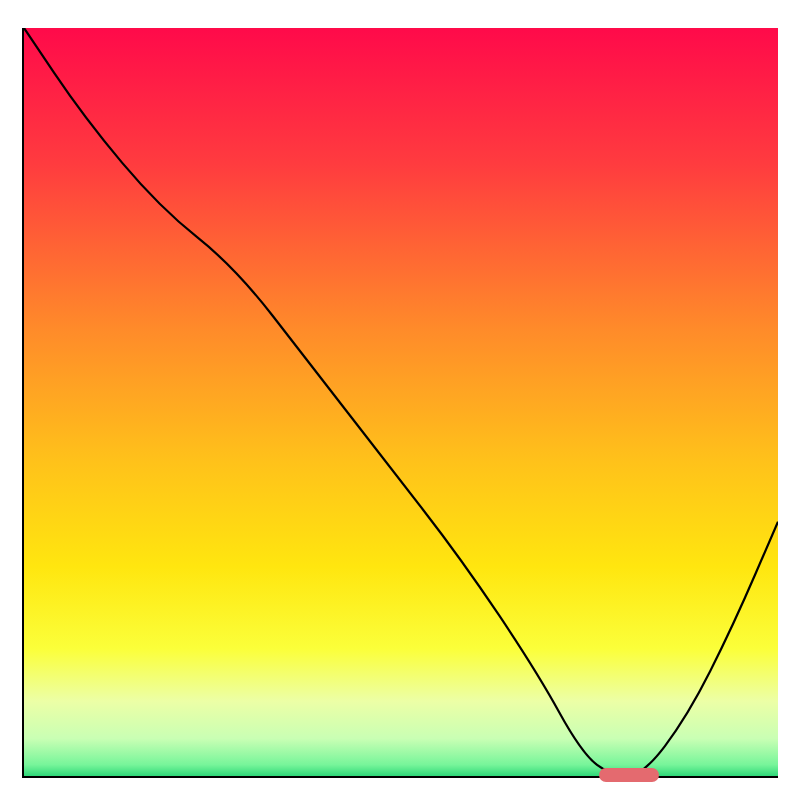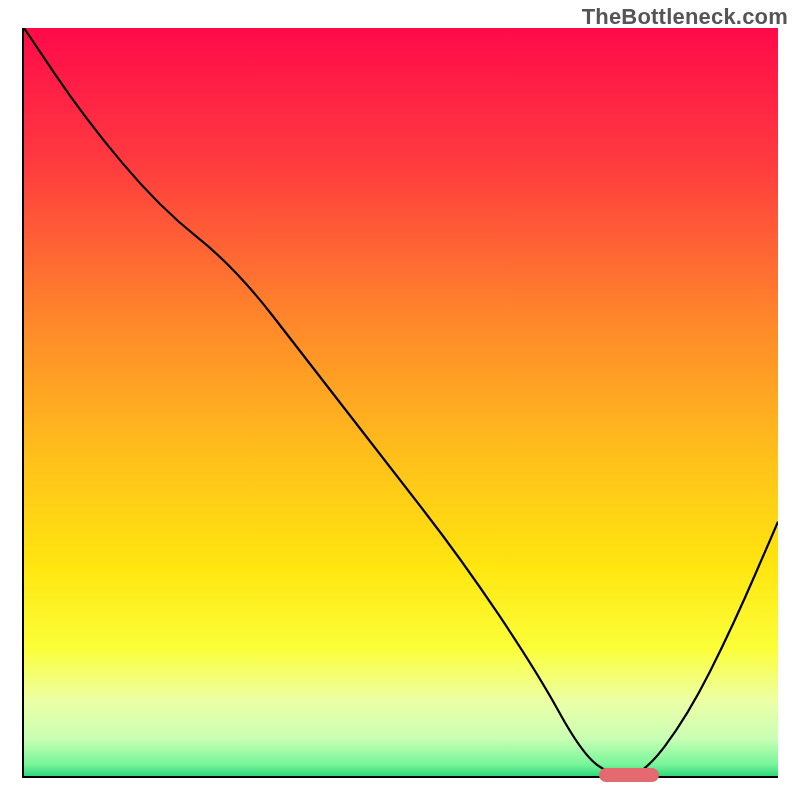--- a/index.html
+++ b/index.html
@@ -56,21 +56,20 @@
     z-index: 3;
     background: #e46a6f;
     border-radius: 9px;
     height: 14px;
   }
 </style>
 </head>
 <body>
 <div class="container">
 
-  <div class="watermark">TheBottleneck.com</div>
 
   <div class="plot-frame">
 
     <svg class="gradient" viewBox="0 0 756 750" preserveAspectRatio="none">
       <defs>
         <linearGradient id="g" x1="0" y1="0" x2="0" y2="1">
 
         <stop offset="0%" stop-color="#ff0a4a"></stop>
             <stop offset="18%" stop-color="#ff3b3f"></stop>
             <stop offset="40%" stop-color="#ff8a2a"></stop>

